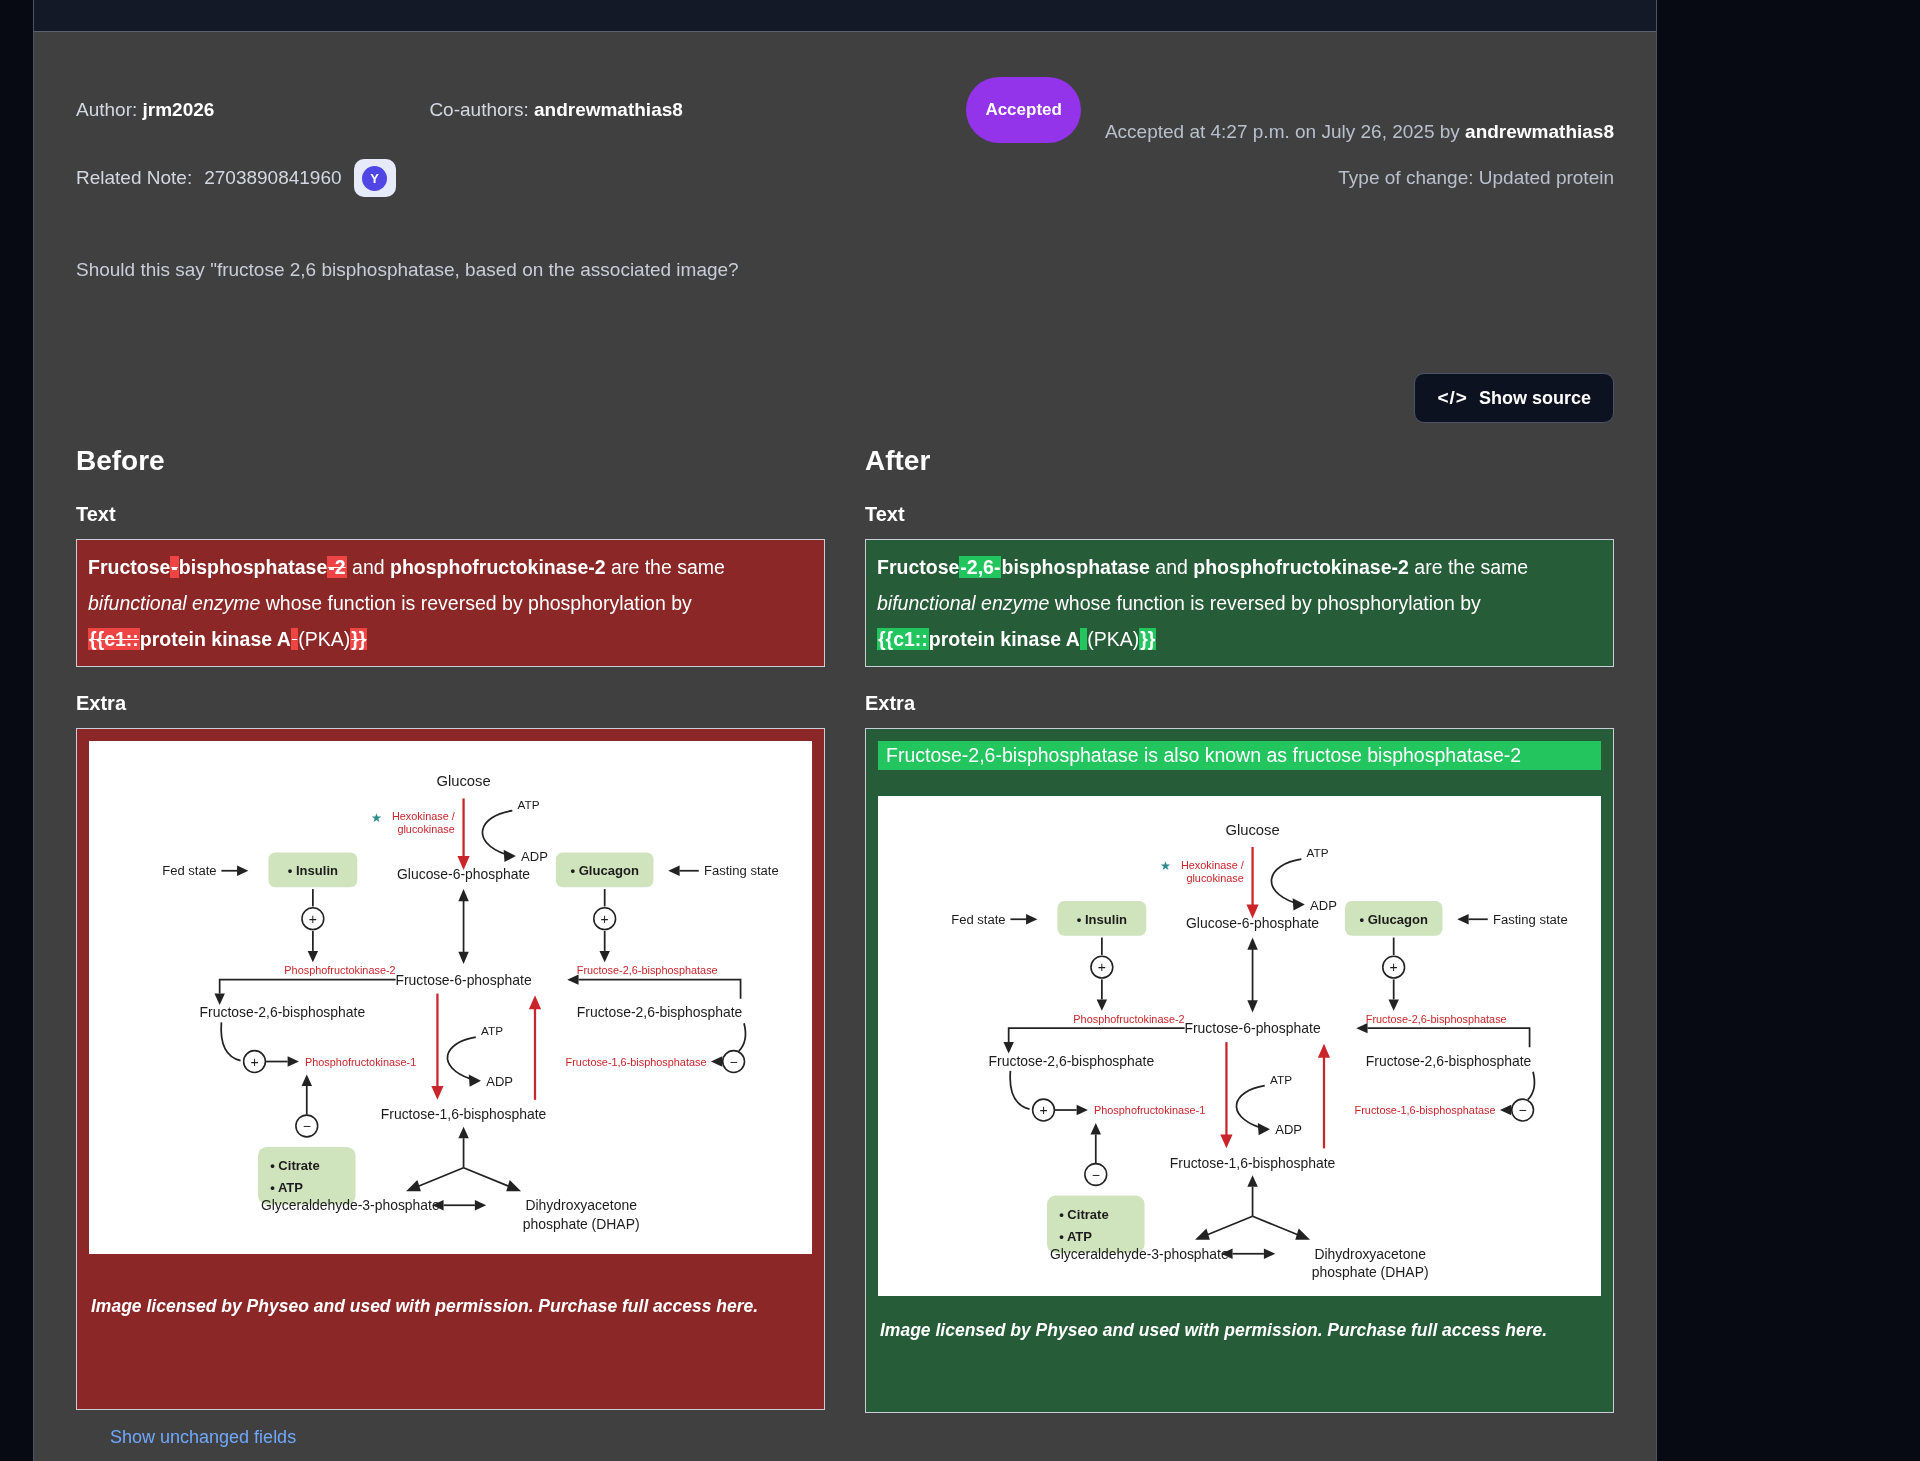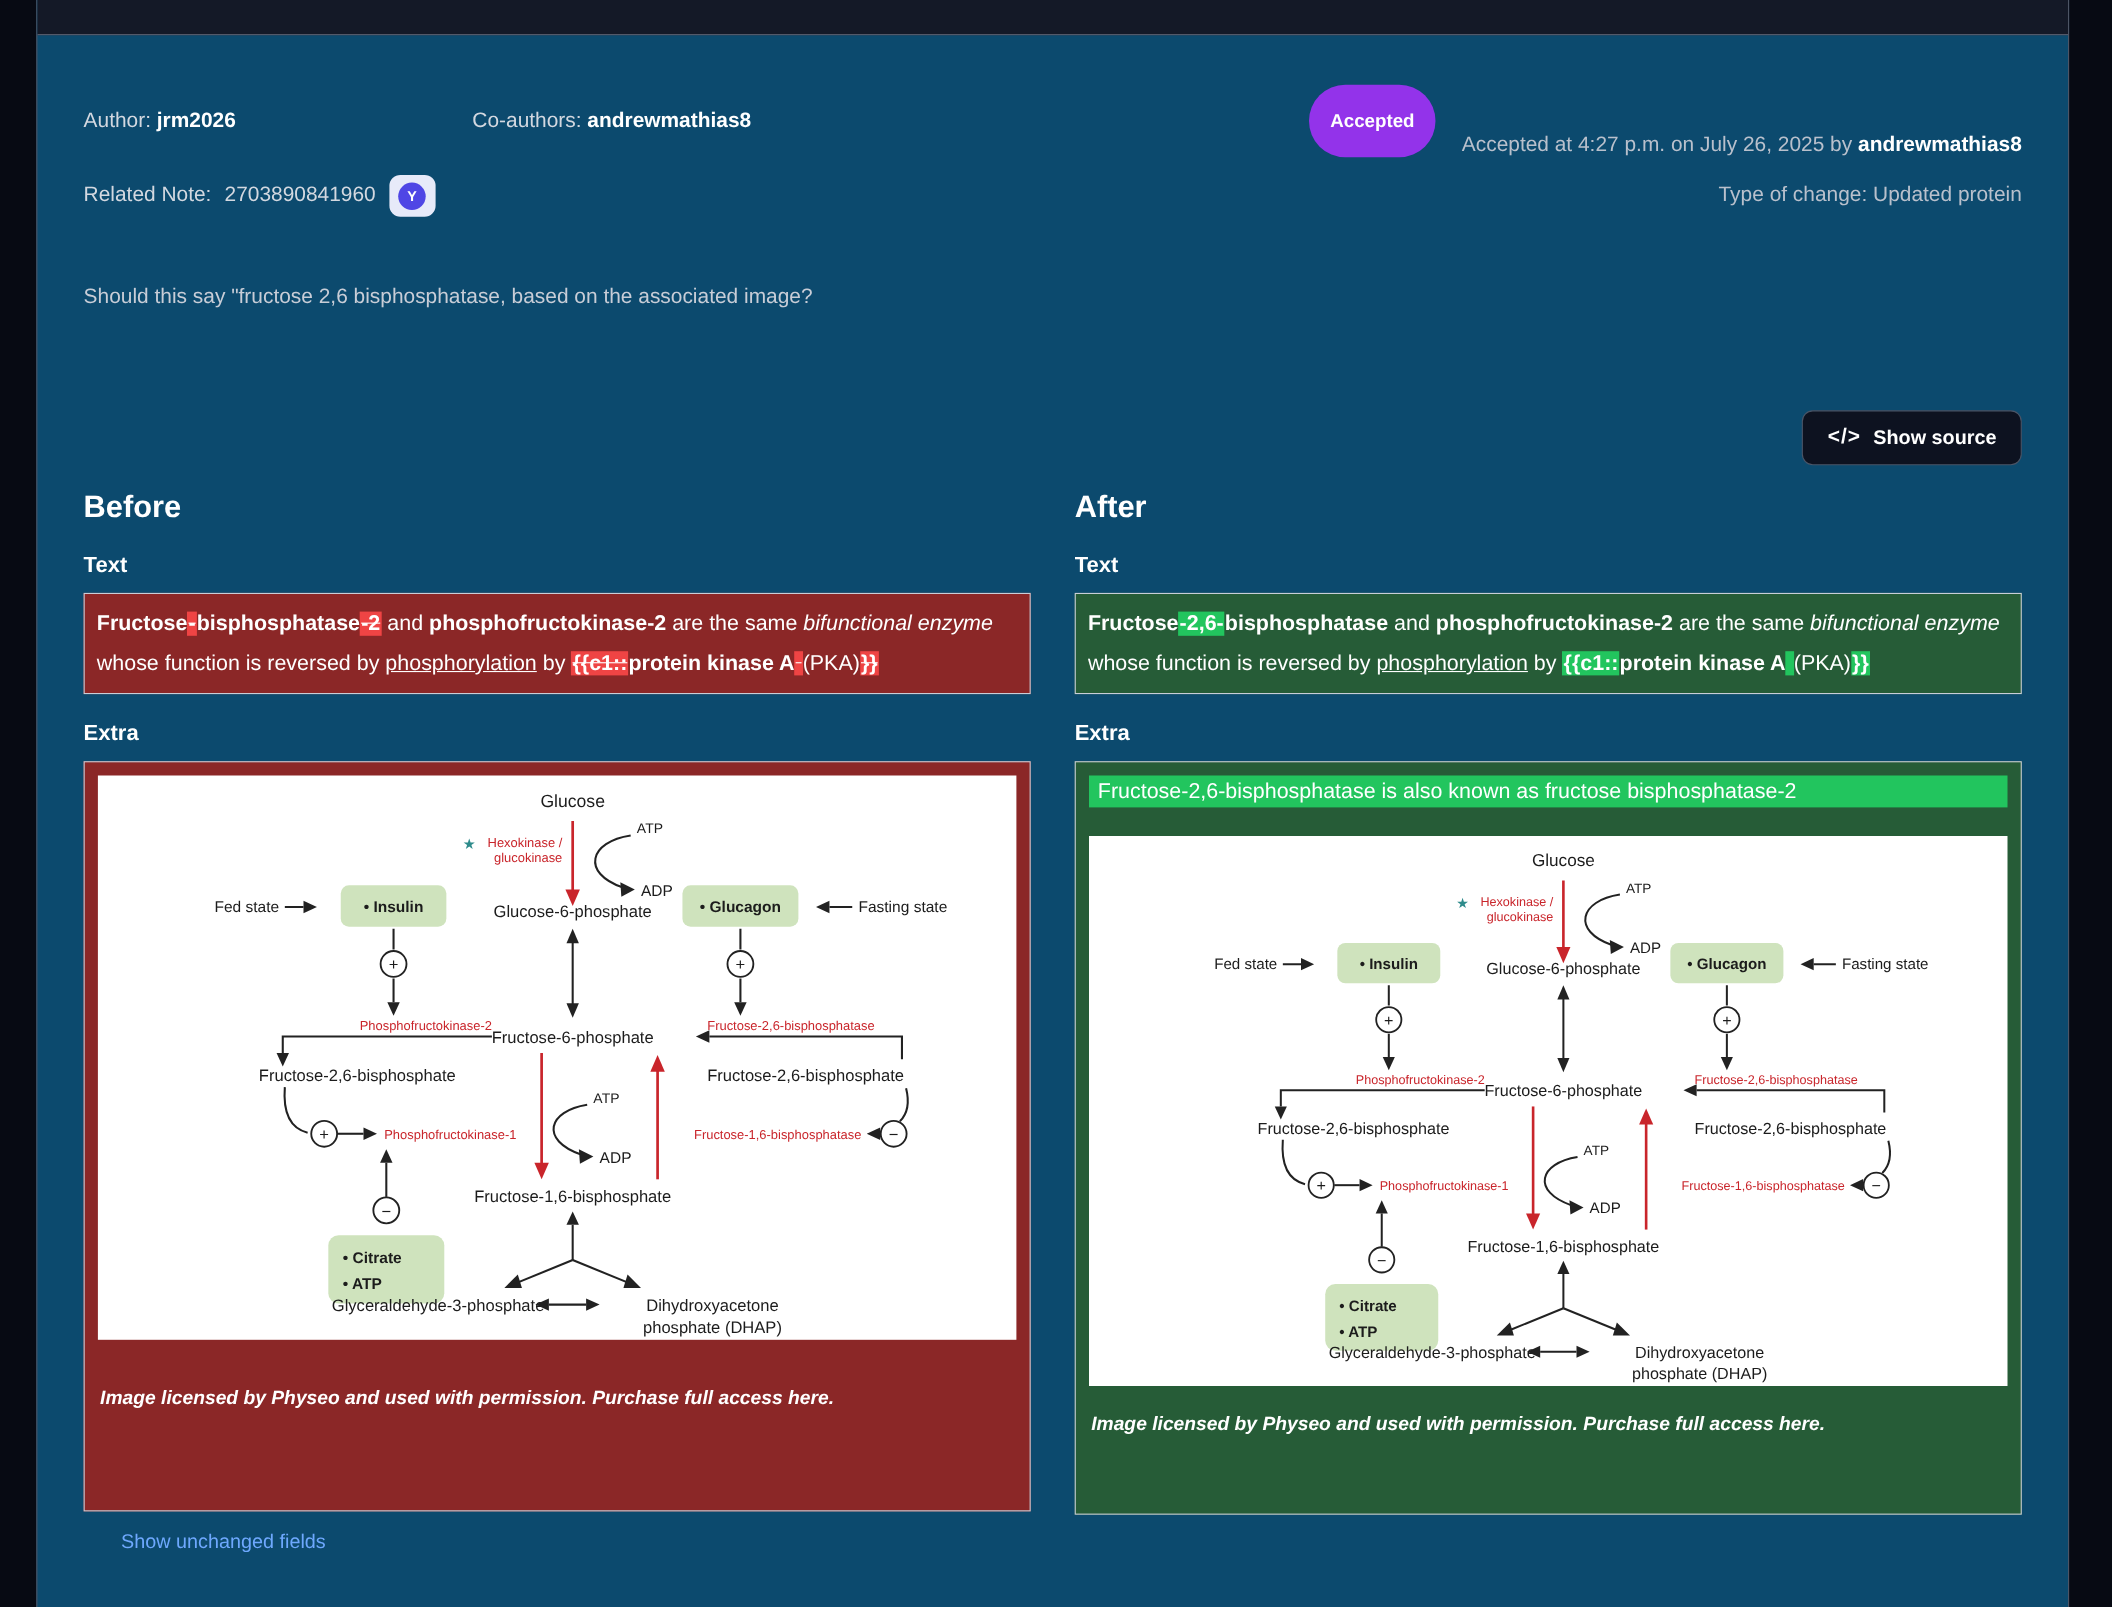--- a/index.html
+++ b/index.html
@@ -1,19 +1,19 @@
 <!DOCTYPE html>
 <html><head>
 <meta charset="utf-8">
 <style>
   * { margin:0; padding:0; box-sizing:border-box; }
   html,body { width:1920px; height:1461px; overflow:hidden; background:#070a13;
     font-family:"Liberation Sans", sans-serif; color:#e5e7eb; }
-  .card { position:absolute; left:33px; top:0; width:1848px; height:1461px;
-    border-left:1px solid #4d5565; border-right:1px solid #4d5565; background:#0c4a6e; }
+  .card { position:absolute; left:33px; top:0; width:1624px; height:1461px;
+    border-left:1px solid #4d5565; border-right:1px solid #4d5565; background:#404040; }
   .card-top { height:32px; background:#141927; border-bottom:1px solid #5a6172; }
   .content { padding:0 42px; }
 
   
   .meta-row1 { margin-top:44px; display:flex; justify-content:space-between; align-items:center; }
   .meta-left { display:flex; align-items:center; }
   .meta-pair { font-size:19px; color:#d3d8e0; }
   .meta-pair b { color:#ffffff; font-weight:700; }
   .coauthors { margin-left:215px; }
   .meta-right { display:flex; align-items:center; gap:24px; }
@@ -48,21 +48,21 @@
 
   
   .cols { display:flex; gap:40px; margin-top:22px; }
   .col { flex:1; min-width:0; }
   .col-title { font-size:28px; font-weight:700; color:#fff; margin-bottom:26px; }
   .field-label { font-size:20px; font-weight:700; color:#fff; margin-bottom:13px; }
   .box { border:1px solid #c9ced8; }
   .box-red { background:#8b2727; }
   .box-green { background:#265c37; }
   .text-box { padding:9px 11px; font-size:19.5px; line-height:36px; color:#fff; }
-  .b { font-weight:700; } .i { font-style:italic; } .u { text-decoration:underline; }
+  .b { font-weight:700; } .i { font-style:italic; } .u { }
   .hlr { background:#ef4444; padding:0 1px; }
   .hlg { background:#22c55e; padding:0 1px; }
   .st { text-decoration:line-through; }
   .extra-label { margin-top:25px; }
   .extra-box-before { height:682px; }
   .extra-box-after { height:685px; }
   .img-area { background:#ffffff; margin:12px; display:flex; justify-content:center; }
   .img-before { height:513px; }
   .img-after { height:500px; margin-top:26px; }
   .hl-line { margin:12px 12px 0; background:#22c55e; color:#fff; font-size:19.5px;

